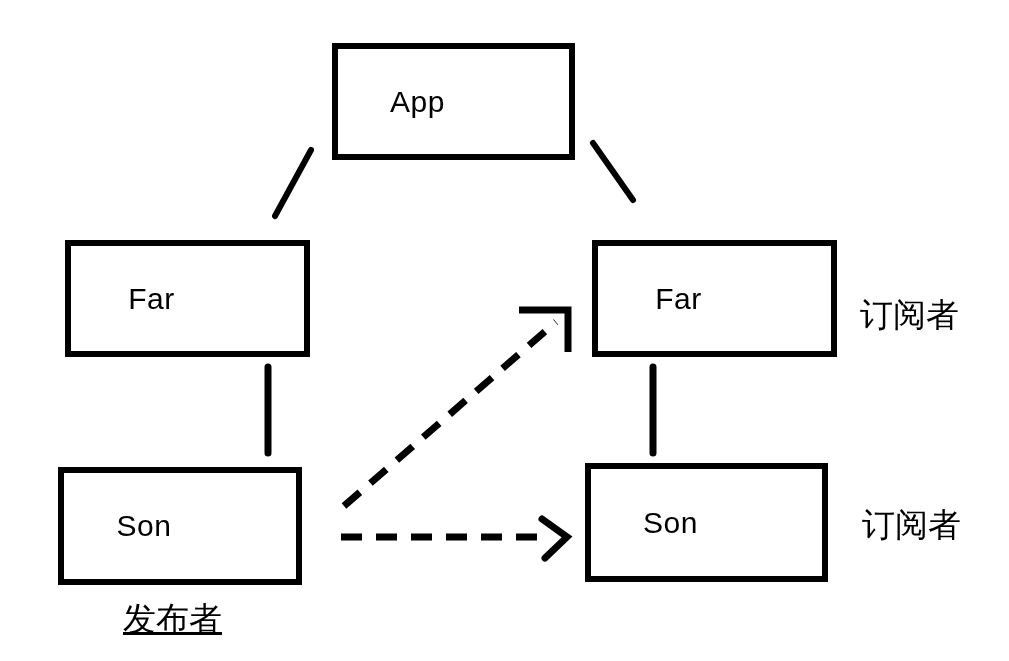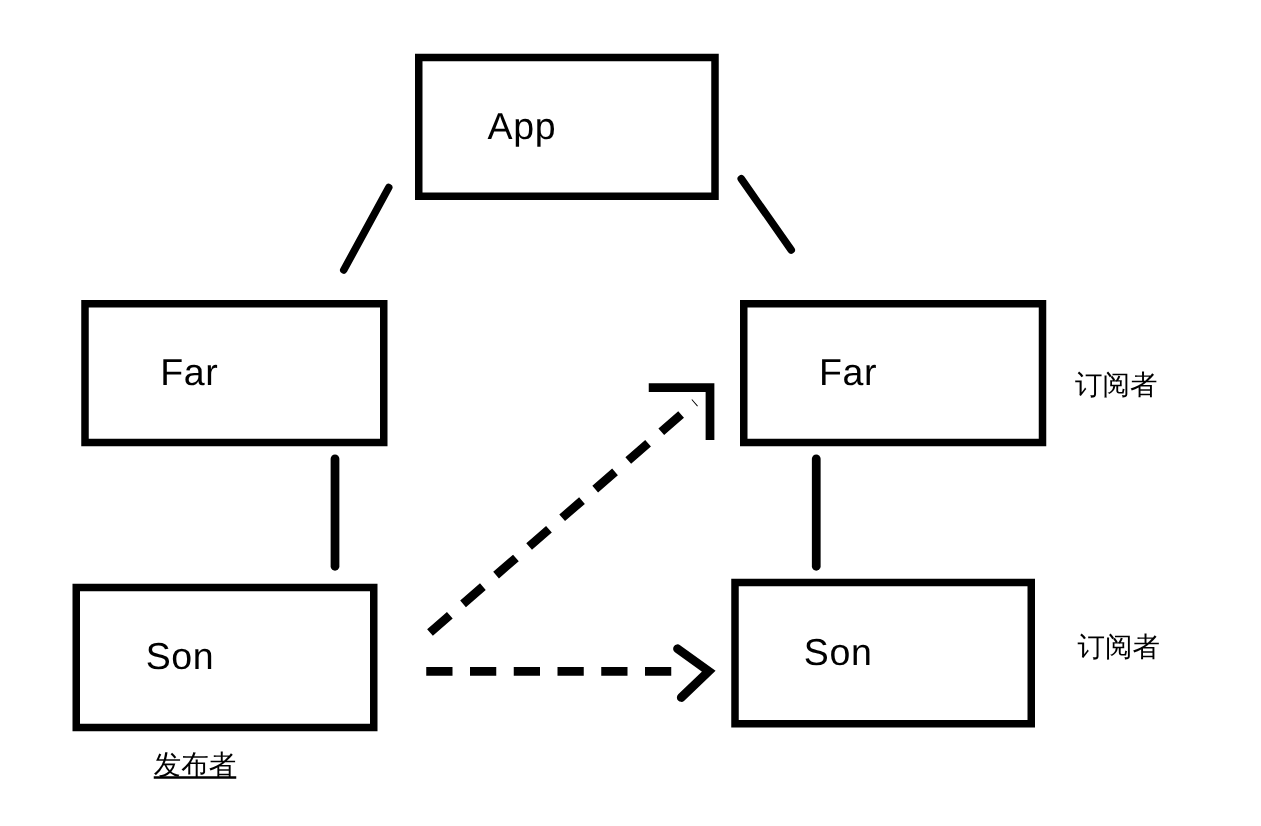--- a/index.html
+++ b/index.html
@@ -35,21 +35,21 @@
     color: #000000;
     letter-spacing: 0.5px;
   }
   .node-app   { left: 332px; top: 43px;  width: 243px; height: 117px; }
   .node-farl  { left: 65px;  top: 240px; width: 245px; height: 117px; }
   .node-sonl  { left: 58px;  top: 467px; width: 244px; height: 118px; }
   .node-farr  { left: 592px; top: 240px; width: 245px; height: 117px; }
   .node-sonr  { left: 585px; top: 463px; width: 243px; height: 119px; }
   .anno {
     position: absolute;
-    font-size: 22px;
+    font-size: 33px;
     color: #000000;
     white-space: nowrap;
   }
   .anno-publisher      { left: 123px; top: 597px; text-decoration: underline; }
   .anno-subscriber-far { left: 860px; top: 293px; }
   .anno-subscriber-son { left: 862px; top: 503px; }
 </style>
 </head>
 <body>
 

